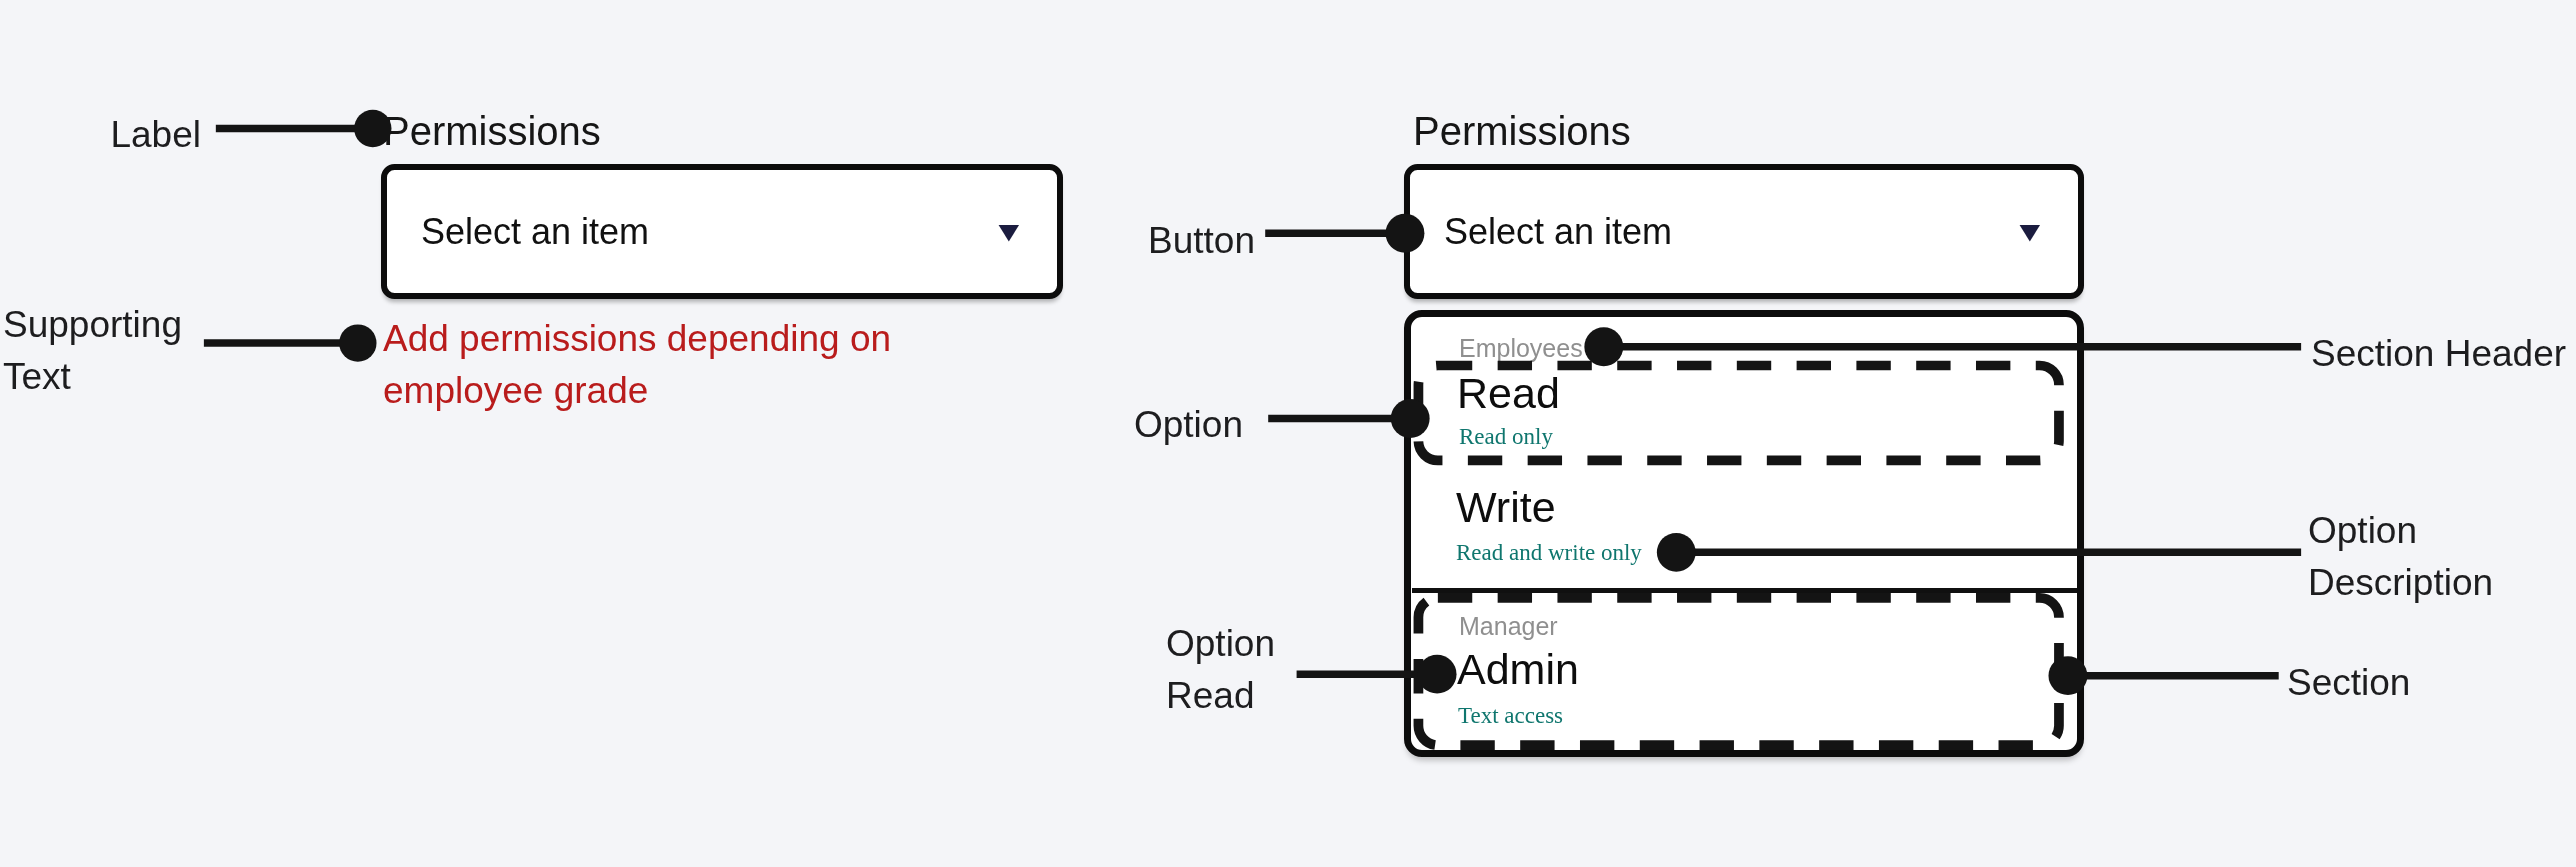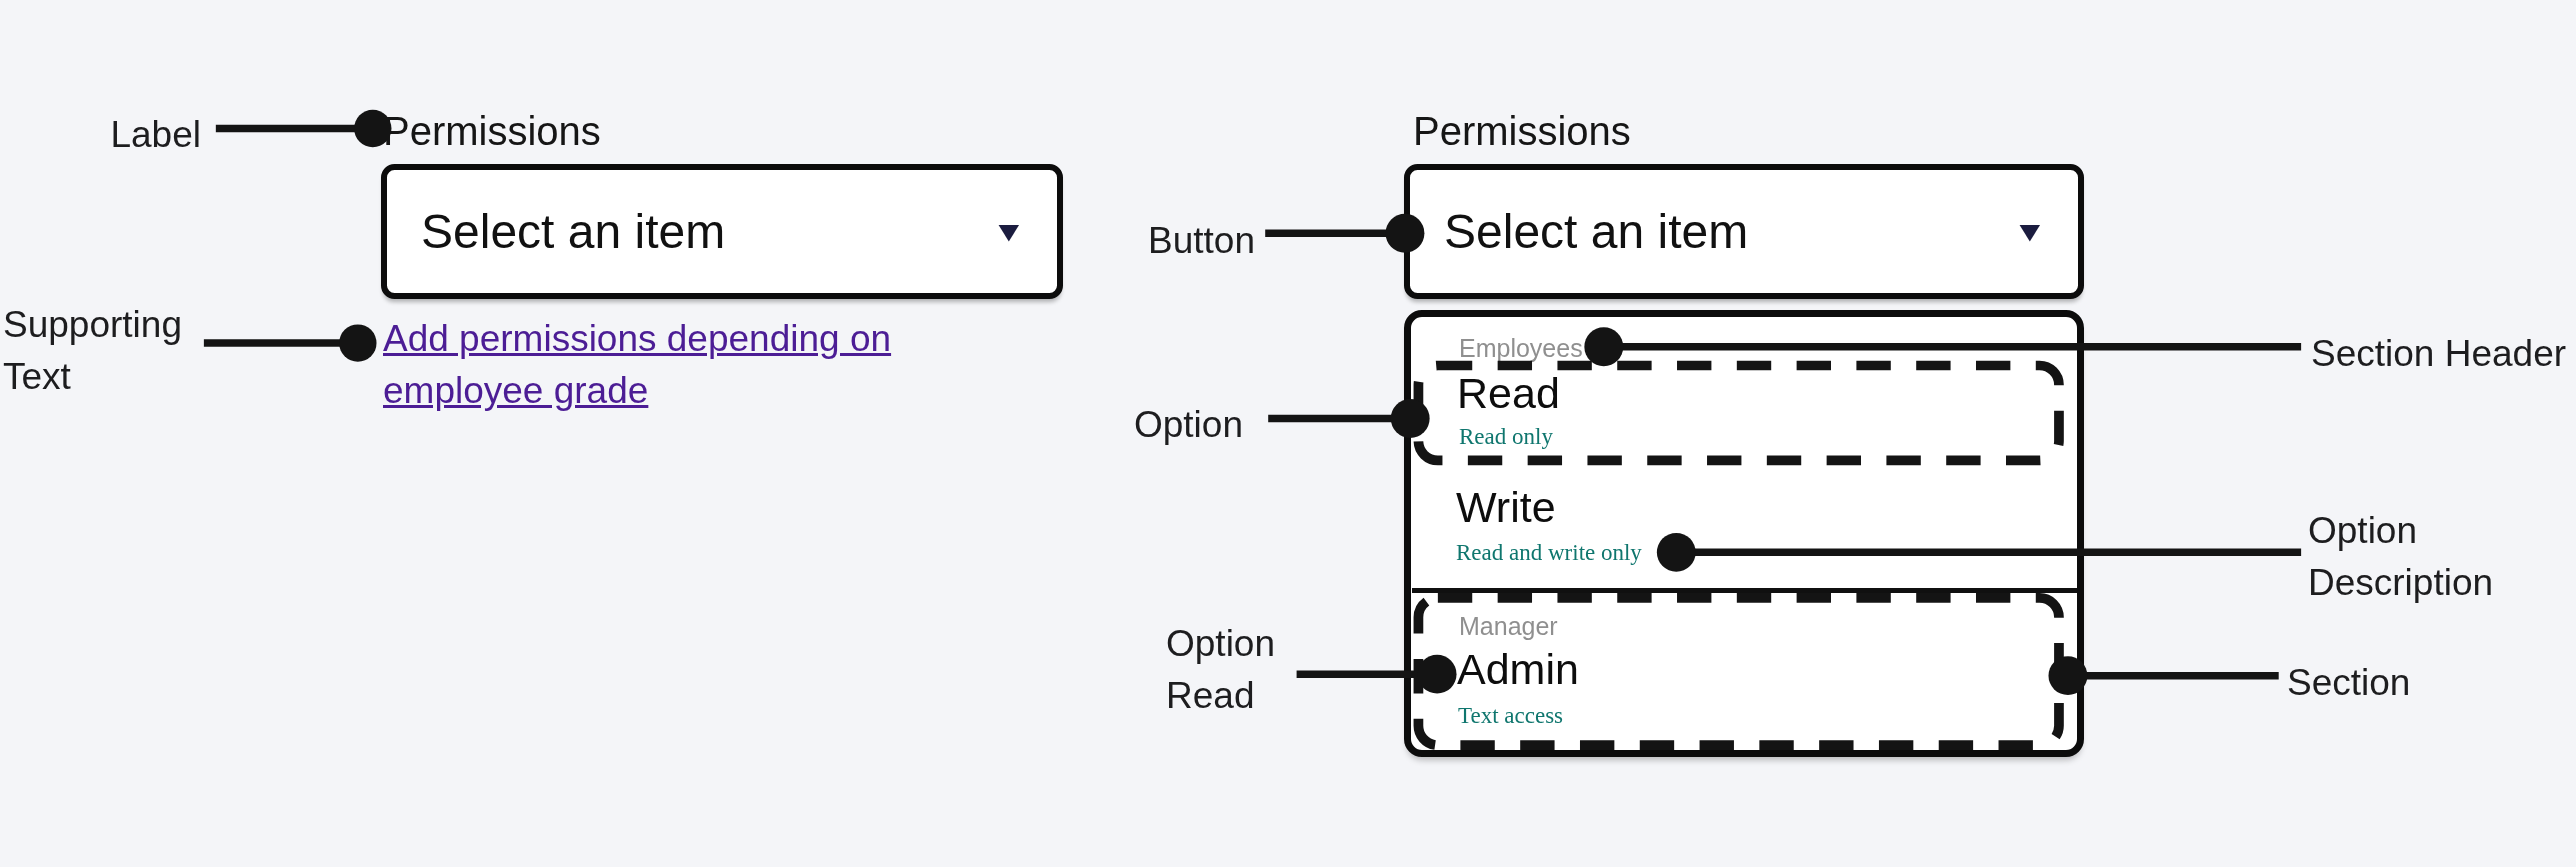--- a/index.html
+++ b/index.html
@@ -16,33 +16,33 @@
   .select-button{
     box-sizing:border-box;
     background:#ffffff;
     border:6px solid #0c0c0c;
     border-radius:13.5px;
     display:flex;align-items:center;justify-content:space-between;
     padding:0 34px;
     box-shadow:0 5.2px 4.5px -2.2px rgba(0,0,0,0.28);
     z-index:3;cursor:pointer;
   }
-  .select-button .btn-text{font-size:48px;color:#111111;}
+  .select-button .btn-text{font-size:36px;color:#111111;}
   .chevron{font-size:28px;color:#1b1c3f;line-height:1;transform:scaleX(1.25);}
   .menu-box{
     box-sizing:border-box;
     background:#ffffff;
     border:7.5px solid #0c0c0c;
     border-radius:18px;
     box-shadow:0 6px 6px -3px rgba(0,0,0,0.25);
     z-index:1;
   }
   .menu-divider{background:#101010;z-index:2;}
   .field-label{font-size:40px;line-height:45px;color:#161616;z-index:3;}
-  .supporting-text{font-size:37px;line-height:52px;color:#4c1d95;z-index:3;text-decoration:underline;}
+  .supporting-text{font-size:37px;line-height:52px;color:#b91c1c;z-index:3;}
   
   .option-row{z-index:3;cursor:pointer;}
   .option-label{position:absolute;font-size:43px;line-height:46px;color:#0d0d0d;}
   .option-desc{position:absolute;font-size:23px;line-height:28px;color:#0f766e;font-family:Liberation Serif, serif;}
   .section-header{font-size:25px;line-height:28px;color:#8f8f8f;z-index:3;}
   
   .ann{font-size:37px;line-height:52px;color:#1d1d1f;z-index:5;}
   .ann.right{text-align:right;}
   .ann.nowrap{white-space:nowrap;}
   svg.overlay{position:absolute;left:0;top:0;z-index:4;pointer-events:none;}

